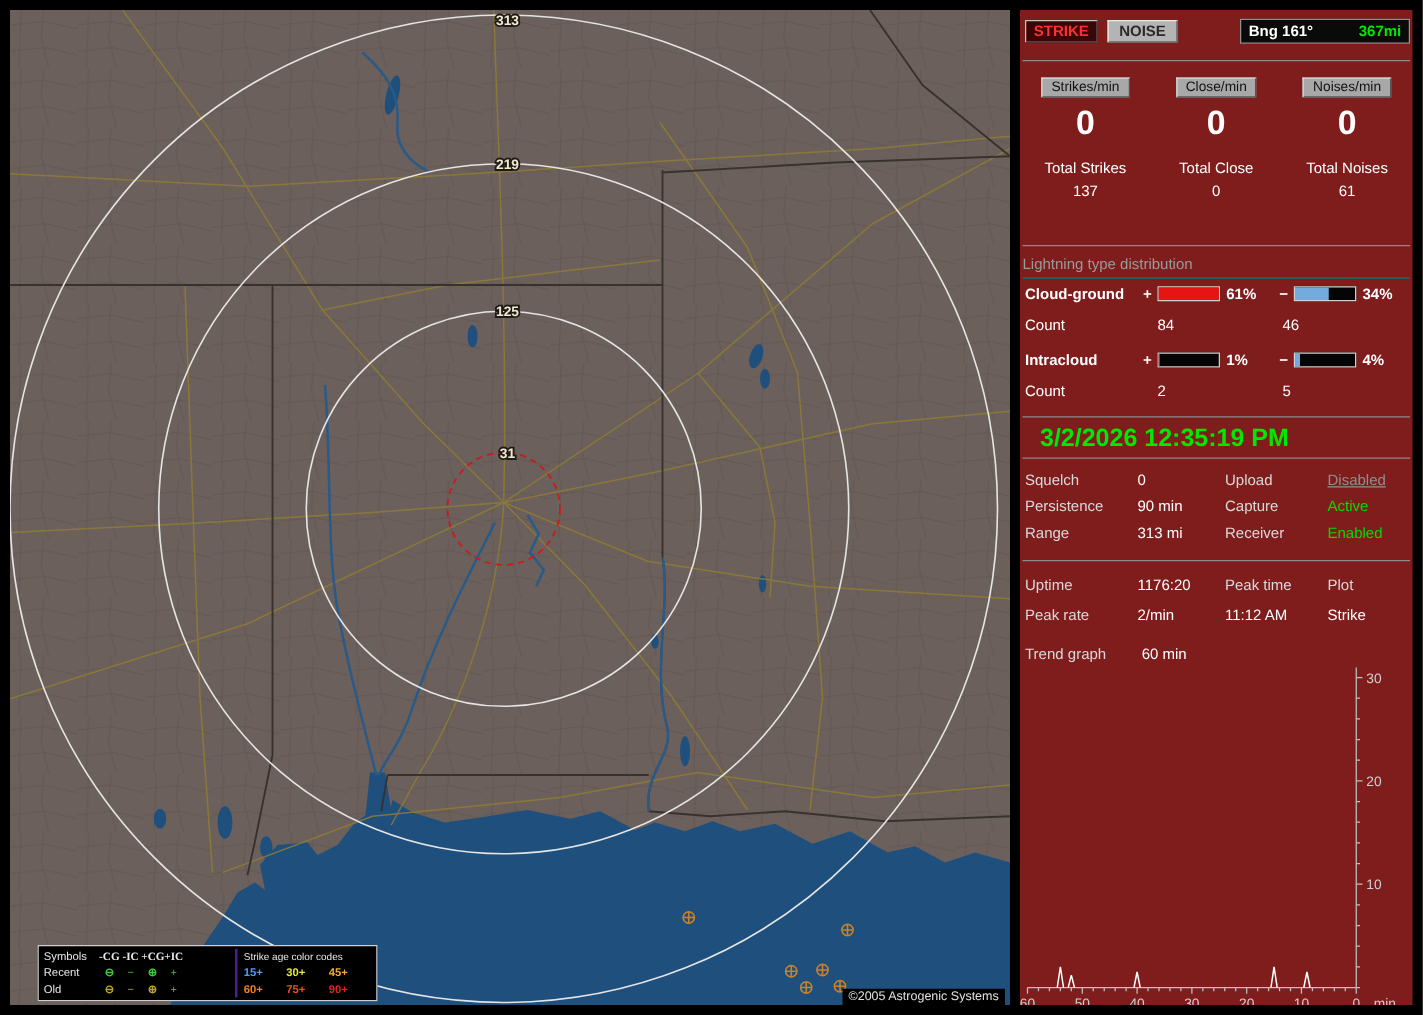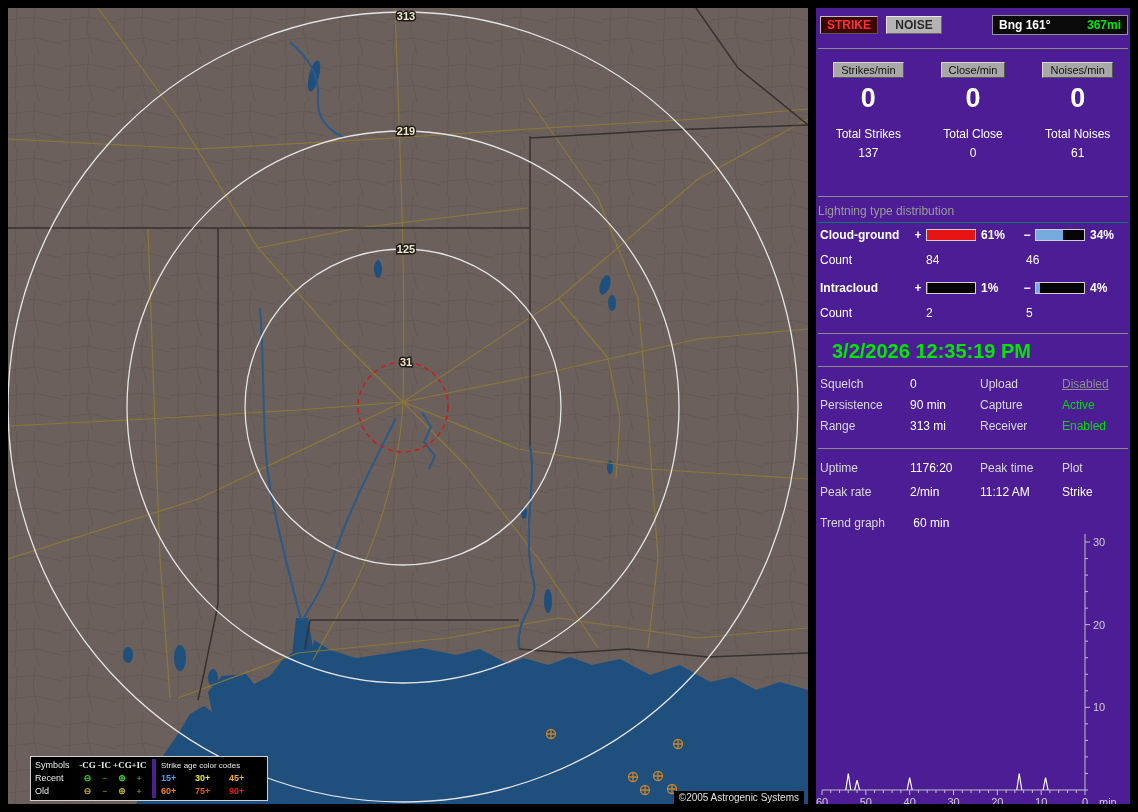--- a/index.html
+++ b/index.html
@@ -10,31 +10,31 @@
   
   .map{position:absolute;left:8px;top:8px;width:800px;height:796px;}
   .map svg{display:block;}
   .copyright{
     position:absolute;right:4px;bottom:0;background:#000;color:#e0e0e0;
     font-size:10px;padding:1px 5px;white-space:nowrap;
   }
   
   .legend{
     position:absolute;left:22px;top:748px;background:#000;border:1px solid #cfcfcf;
-    display:flex;font-size:9px;line-height:13px;color:#e8e8e8;padding:2px 4px;
+    display:flex;font-size:9px;line-height:13px;color:#e8e8e8;padding:2px 4px;gap:36px;
   }
   .lg-left{display:grid;grid-template-columns:44px 17px 17px 18px 16px;}
-  .lg-right{display:grid;grid-template-columns:34px 34px 34px;border-left:4px solid #4c1d95;padding-left:5px;margin-left:5px;}
+  .lg-right{display:grid;grid-template-columns:34px 34px 34px;border-left:2px solid #4c1d95;padding-left:5px;margin-left:5px;}
   .lg-age-h{grid-column:1/4;font-size:8px;white-space:nowrap;}
   .lg-sym{text-align:center;font-weight:bold;font-family:Liberation Serif, serif;}
   .sym-recent{color:#38cc38;}
   .sym-old{color:#b8a62c;}
   .lg-age{font-weight:bold;}
   
-  .panel{position:absolute;left:816px;top:8px;width:314px;height:796px;background:#4c1d95;font-size:12px;}
+  .panel{position:absolute;left:816px;top:8px;width:314px;height:796px;background:#7f1d1d;font-size:12px;}
   .sep{position:absolute;left:2px;right:2px;height:1px;background:#8a8a8a;}
   .btn{position:absolute;top:8px;height:18px;font-weight:bold;font-size:12px;
        display:flex;align-items:center;justify-content:center;box-sizing:border-box;cursor:pointer;
        font-family:"Liberation Sans",sans-serif;}
   .btn.strike{left:4px;width:58px;background:#3d0606;color:#ff3030;border:1px solid #c0c0c0;border-right-color:#555;border-bottom-color:#555;}
   .btn.noise{left:70px;width:56px;background:#b4b4b4;color:#2a2a2a;border:1px solid #e8e8e8;border-right-color:#666;border-bottom-color:#666;}
   .bng{position:absolute;top:7px;left:176px;width:136px;height:20px;background:#0a0a0a;border:1px solid #909090;
        display:flex;justify-content:space-between;align-items:center;padding:0 6px;box-sizing:border-box;font-weight:bold;}
   .bng .dist-green{color:#00e800;}
   .counters{position:absolute;top:54px;left:0;width:100%;display:grid;grid-template-columns:repeat(3,1fr);text-align:center;}

